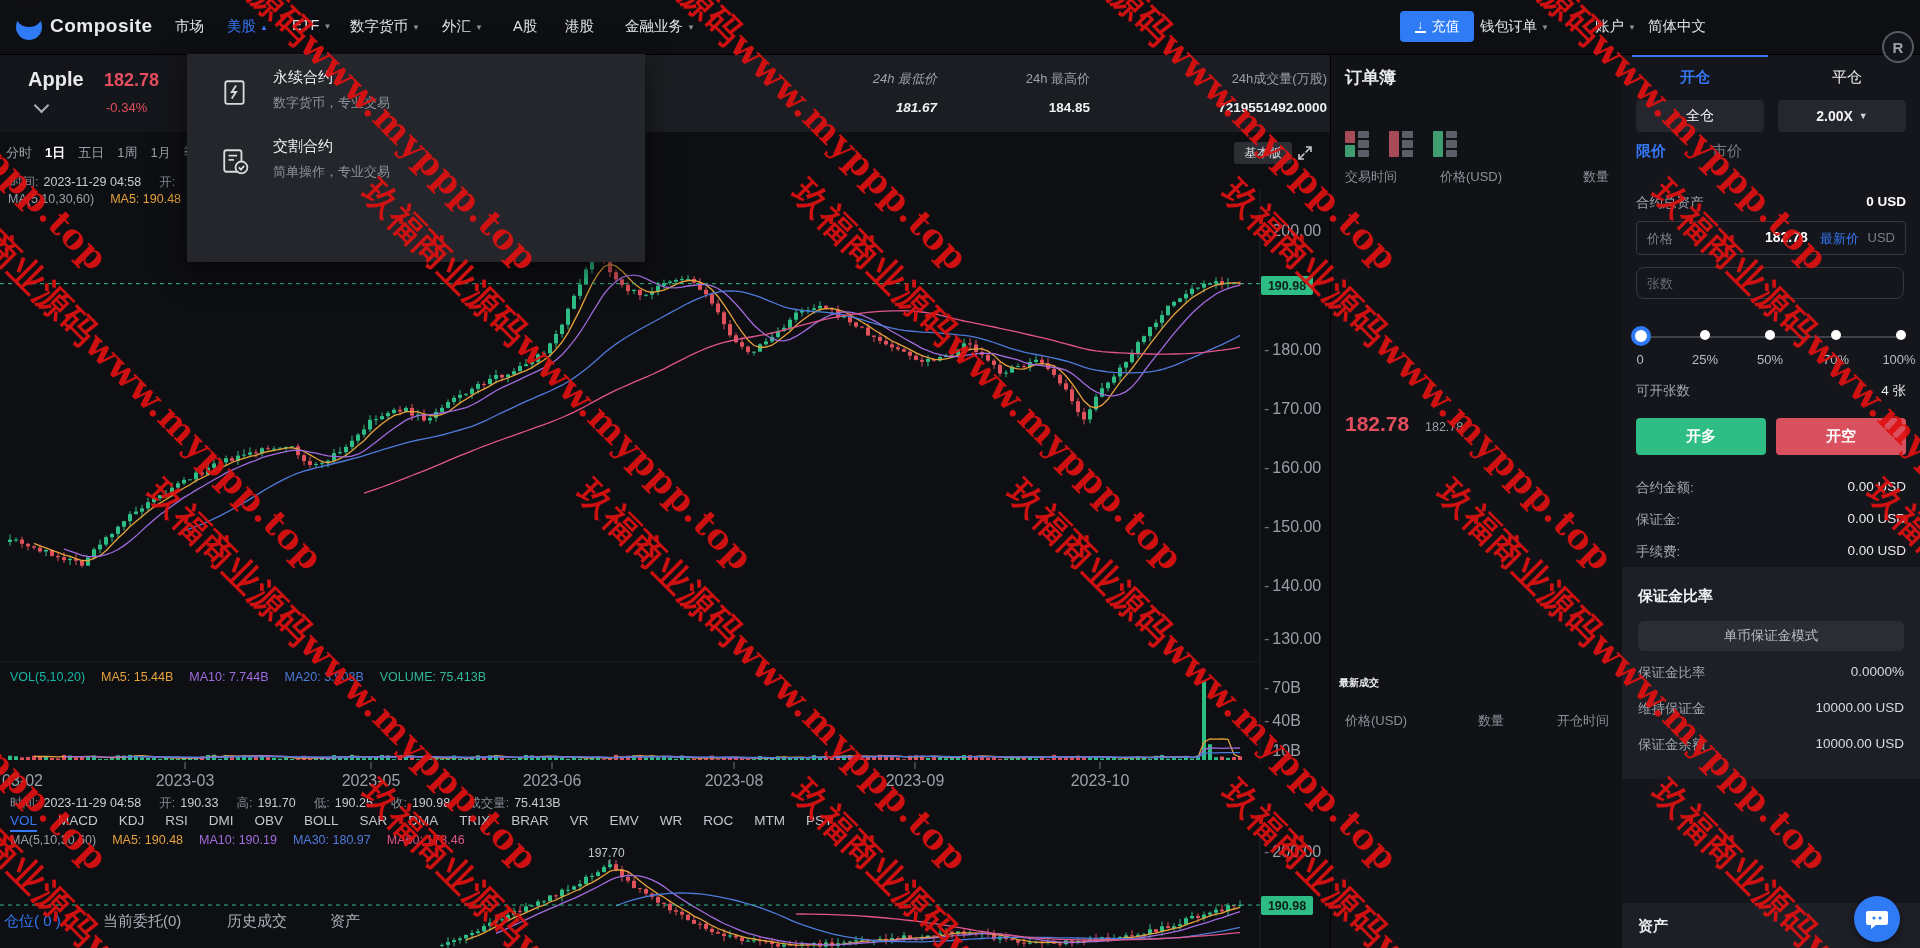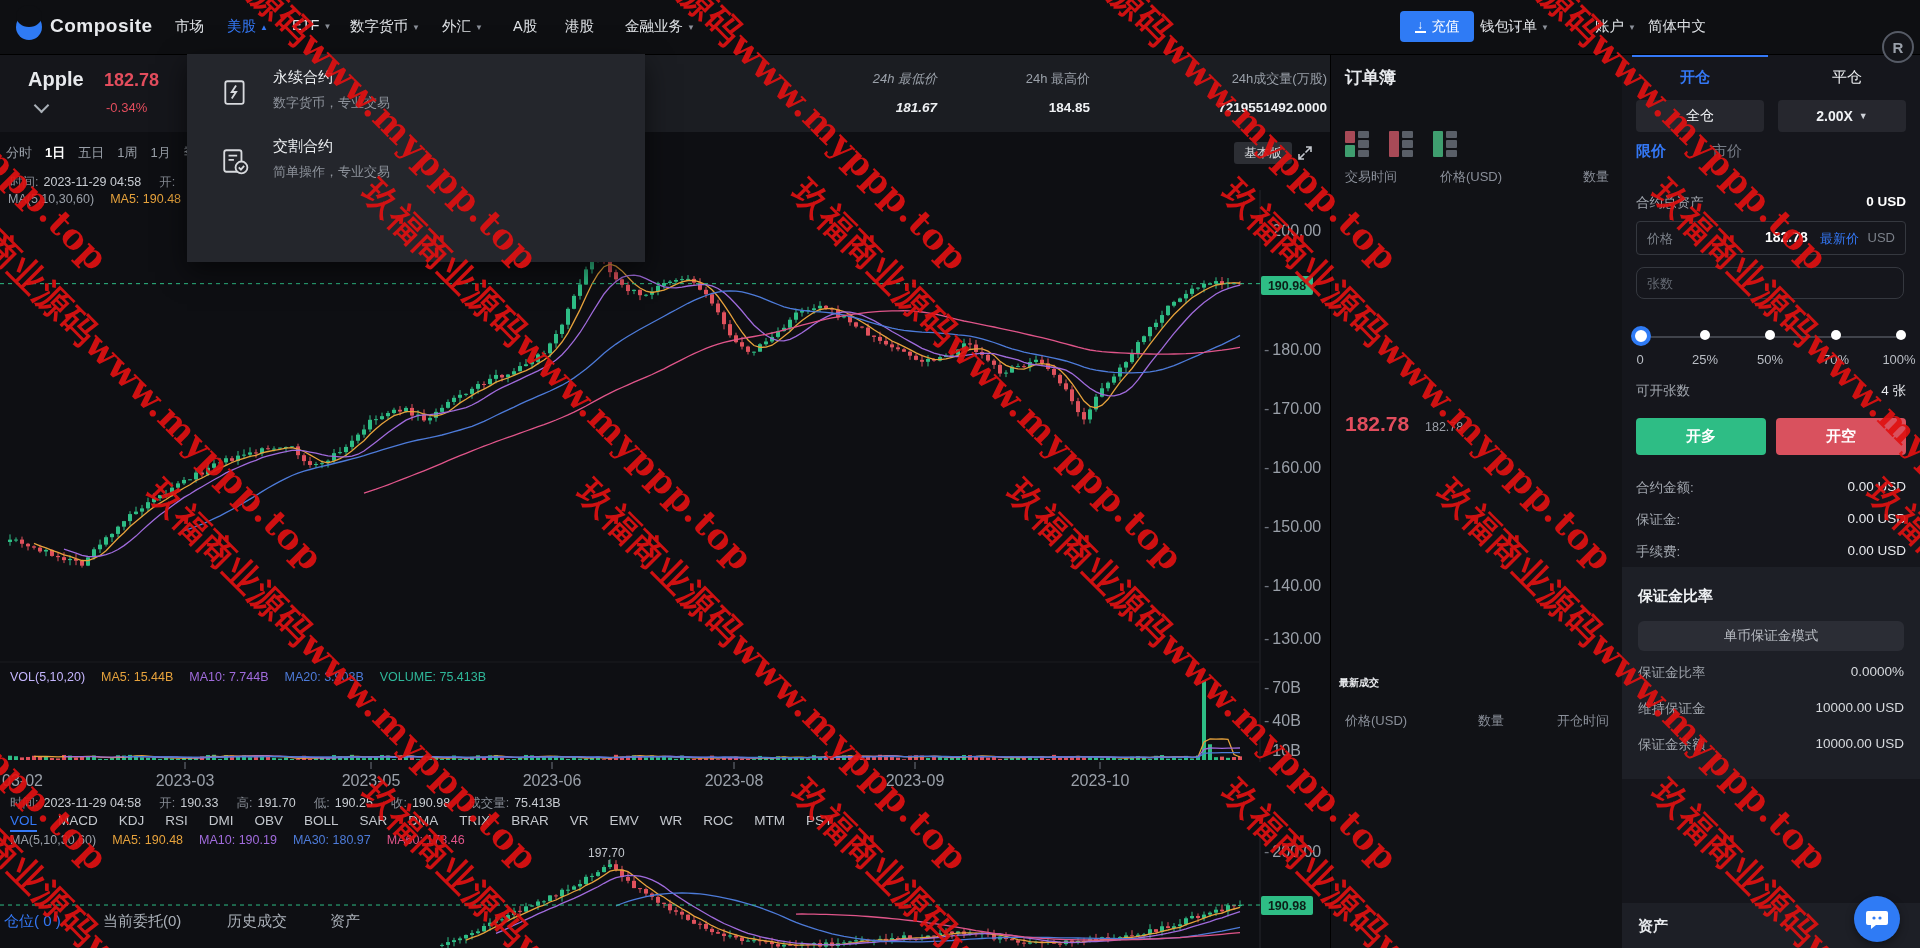--- a/index.html
+++ b/index.html
@@ -1130,21 +1130,21 @@
         <div class="axis-label" style="top: 90px;"><span class="tick">-</span><span>200.00</span></div>
         <div class="axis-label" style="top: 209px;"><span class="tick">-</span><span>180.00</span></div>
         <div class="axis-label" style="top: 268px;"><span class="tick">-</span><span>170.00</span></div>
         <div class="axis-label" style="top: 327px;"><span class="tick">-</span><span>160.00</span></div>
         <div class="axis-label" style="top: 386px;"><span class="tick">-</span><span>150.00</span></div>
         <div class="axis-label" style="top: 445px;"><span class="tick">-</span><span>140.00</span></div>
         <div class="axis-label" style="top: 498px;"><span class="tick">-</span><span>130.00</span></div>
       </div>
     <div class="price-badge" style="top:144px;">190.98</div>
     <div id="vol-line" class="ma-line" style="left:10px;top:538px;">
-        <span style="color: #c4b5fd;">VOL(5,10,20)</span>
+        <span style="color: #14b8a6;">VOL(5,10,20)</span>
         <span style="color: rgb(230, 162, 60);">MA5: 15.44B</span>
         <span style="color: rgb(160, 107, 220);">MA10: 7.744B</span>
         <span style="color: rgb(77, 123, 217);">MA20: 3.903B</span>
         <span style="color: rgb(47, 184, 154);">VOLUME: 75.413B</span>
       </div>
     <div id="vol-axis">
         <div class="axis-label" style="top: 547px;"><span class="tick">-</span><span>70B</span></div>
         <div class="axis-label" style="top: 580px;"><span class="tick">-</span><span>40B</span></div>
         <div class="axis-label" style="top: 610px;"><span class="tick">-</span><span>10B</span></div>
       </div>

